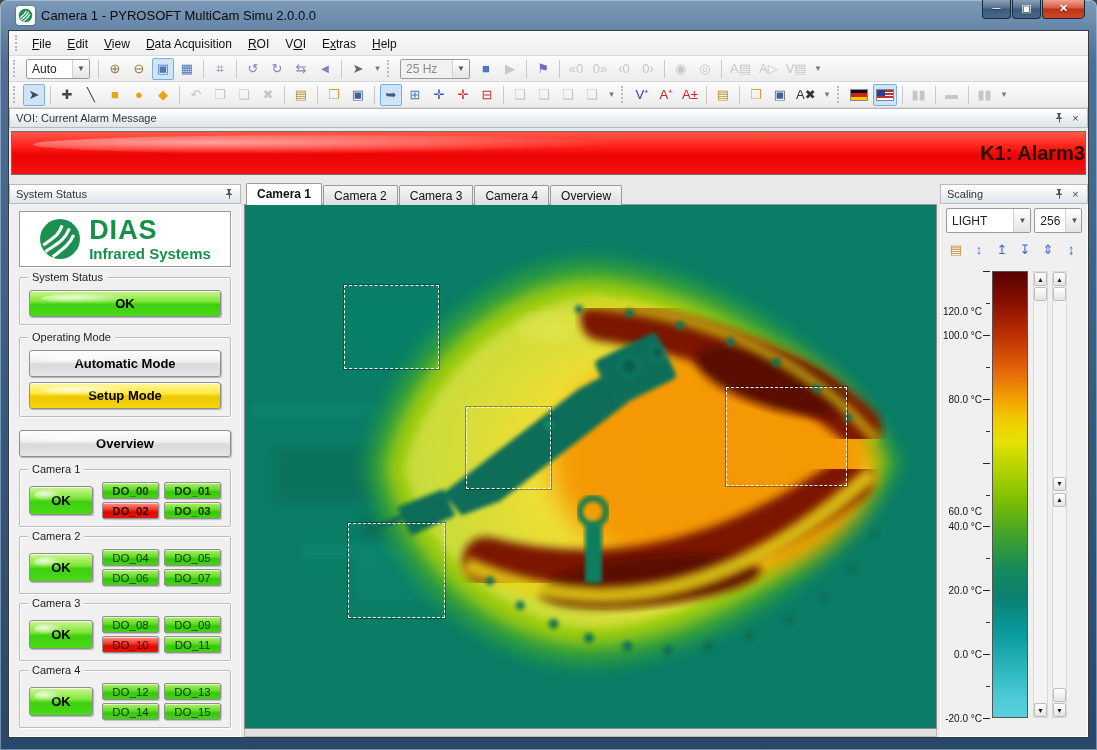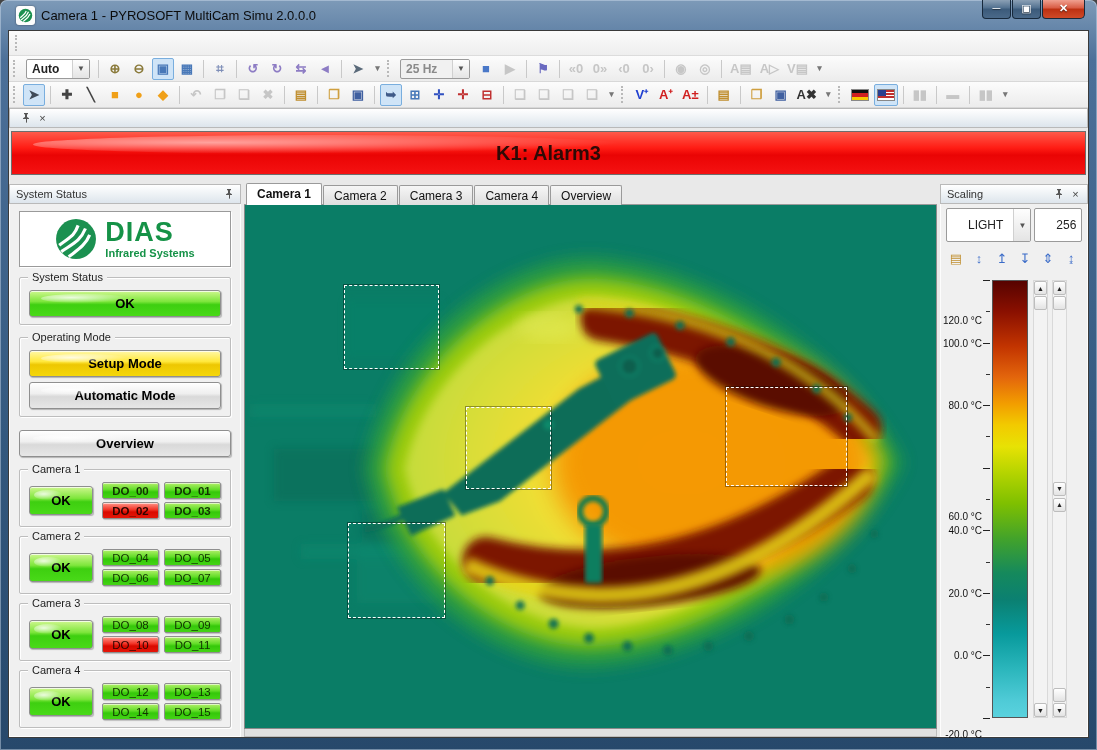--- a/index.html
+++ b/index.html
@@ -20,59 +20,59 @@
   .wbtn.close{width:43px;background:linear-gradient(180deg,#f0a090 0%,#d85a42 45%,#bc3012 50%,#cf4a28 100%);font-weight:bold;border-radius:0 0 5px 4px;}
 
   
   .app{height:708px;background:#e9e9e9;display:flex;flex-direction:column;border:1px solid #3a3a3a;}
 
   .menubar{height:25px;background:linear-gradient(#fbfbfb,#eeeeee);display:flex;align-items:center;padding-left:4px;border-bottom:1px solid #dcdcdc;}
   .grip{width:5px;height:70%;border-left:2px dotted #b9b9b9;margin:0 4px 0 2px;}
   .menu-item{font-size:12px;color:#111;padding:3px 8px;cursor:default;}
 
   .toolbar-row{height:26px;background:linear-gradient(#fcfcfc,#ececec);display:flex;align-items:center;padding-left:2px;border-bottom:1px solid #d8d8d8;}
-  .tb{display:flex;align-items:center;height:100%;font-weight:bold;}
+  .tb{display:flex;align-items:center;height:100%;}
   .tbtn{min-width:22px;height:22px;display:inline-flex;align-items:center;justify-content:center;font-size:13px;color:#555;margin:0 1px;border:1px solid transparent;border-radius:2px;padding:0 2px;cursor:default;line-height:1;}
   .tbtn.selected{background:#cfe4f7;border-color:#79aede;}
   .tbtn.disabled{color:#c6c6c6 !important;}
   .tbtn.toverflow{min-width:13px;font-size:9px;color:#777;}
   .tsep{width:1px;height:18px;background:#c9c9c9;margin:0 4px;}
   .combo{height:20px;border:1px solid #9a9a9a;background:#fff;display:inline-flex;align-items:center;font-size:12px;color:#222;margin:0 4px;border-radius:2px;overflow:hidden;}
   .combo .cv{flex:1;padding:0 5px;white-space:nowrap;}
   .combo .ca{font-size:8px;color:#555;padding:0 4px;border-left:1px solid #d0d0d0;height:100%;display:flex;align-items:center;background:linear-gradient(#fefefe,#e4e4e4);}
   .combo.disabled{background:#f1f1f1;}
   .combo.disabled .cv{color:#8a8a8a;}
   .flag{width:18px;height:12px;display:inline-block;border:1px solid #888;}
   .flag.de{background:linear-gradient(180deg,#111 0%,#111 33%,#d02020 33%,#d02020 66%,#f8c800 66%,#f8c800 100%);}
   .flag.us{background:linear-gradient(180deg,#c03030 0%,#c03030 16%,#fff 16%,#fff 32%,#c03030 32%,#c03030 48%,#fff 48%,#fff 64%,#c03030 64%,#c03030 80%,#fff 80%,#fff 100%);position:relative;}
   .flag.us::before{content:"";position:absolute;left:0;top:0;width:8px;height:6px;background:#2a3f8f;}
 
   
   .panel-hdr{height:20px;background:linear-gradient(#ffffff,#dde5ec);border:1px solid #b9b9b9;display:flex;align-items:center;font-size:11px;color:#333;padding:0 4px 0 6px;}
   .panel-hdr .ph-title{flex:1;}
   .ph-btn{width:15px;height:14px;display:flex;align-items:center;justify-content:center;color:#444;font-size:11px;margin-left:2px;}
   .banner-zone{height:50px;background:#e9e9e9;padding:3px 2px;}
-  .alarm-banner{height:100%;border:1px solid #6d6d6d;position:relative;display:flex;align-items:center;justify-content:center;
+  .alarm-banner{height:100%;border:1px solid #6d6d6d;position:relative;display:flex;align-items:center;justify-content:flex-end;
     background:linear-gradient(180deg,#ff5a4a 0%,#ff1c14 38%,#ea0404 55%,#f51212 100%);}
   .alarm-banner::before{content:"";position:absolute;left:2%;top:8%;width:55%;height:45%;border-radius:50%;
     background:radial-gradient(ellipse at 30% 40%,rgba(255,255,255,.55),rgba(255,255,255,0) 70%);}
   .alarm-text{font-size:20px;font-weight:bold;color:#2e0a06;position:relative;}
 
   
   .main{flex:1;display:flex;min-height:0;background:#e9e9e9;padding-top:6px;}
   .sidebar{width:232px;display:flex;flex-direction:column;}
   .side-body{flex:1;background:#f0f0f0;border:1px solid #fdfdfd;border-top:none;padding:7px 9px;overflow:hidden;}
   .center{flex:1;display:flex;flex-direction:column;min-width:0;padding:0 3px;}
   .rightpanel{width:148px;display:flex;flex-direction:column;}
 
   
   .logo-box{height:56px;background:#fff;border:1px solid #9a9a9a;box-shadow:1px 1px 0 #fff;display:flex;align-items:center;justify-content:center;gap:8px;margin-bottom:10px;}
   .logo-text{display:flex;flex-direction:column;line-height:1;}
   .logo-brand{font-size:27px;font-weight:bold;color:#159247;letter-spacing:1px;}
-  .logo-sub{font-size:11px;font-weight:bold;color:#159247;margin-top:2px;align-self:flex-end;}
+  .logo-sub{font-size:15px;font-weight:bold;color:#159247;margin-top:2px;align-self:flex-end;}
   .group{border:1px solid #bdbdbd;box-shadow:1px 1px 0 #fff,inset 1px 1px 0 #fff;border-radius:2px;position:relative;margin-bottom:9px;padding:12px 9px 7px 9px;}
   .glabel{position:absolute;top:-7px;left:8px;background:#f0f0f0;padding:0 4px;font-size:11px;color:#1d1d1d;line-height:13px;}
   .btn{display:block;width:100%;border:1px solid #8f8f8f;border-radius:3px;text-align:center;font-weight:bold;font-size:13px;color:#000;position:relative;padding:5px 0;box-shadow:inset 0 1px 0 rgba(255,255,255,.75),1px 1px 1px rgba(0,0,0,.25);}
   .btn.green{background:linear-gradient(180deg,#cef78e 0%,#7ee63c 42%,#3ecf10 55%,#49da18 100%);}
   .btn.silver{background:linear-gradient(180deg,#ffffff 0%,#efefef 42%,#d9d9d9 55%,#e7e7e7 100%);}
   .btn.yellow{background:linear-gradient(180deg,#fff8a8 0%,#ffe83c 42%,#edc702 55%,#f5d70a 100%);}
   .btn::after{content:"";position:absolute;left:6%;top:10%;width:45%;height:38%;border-radius:50%;background:radial-gradient(ellipse at 35% 40%,rgba(255,255,255,.8),rgba(255,255,255,0) 72%);}
   .om-stack .btn{margin-bottom:5px;}
   .om-stack .btn:last-child{margin-bottom:0;}
   .overview-wrap{margin:13px 0 12px 0;}
@@ -93,21 +93,21 @@
   .tab{font-size:12px;color:#111;padding:3px 10px 2px 10px;border:1px solid #9a9a9a;border-bottom:none;background:linear-gradient(#f6f6f6,#dedede);margin-right:1px;border-radius:2px 2px 0 0;position:relative;top:1px;}
   .tab.active{background:#fff;font-weight:bold;padding-bottom:4px;top:1px;z-index:2;}
   .image-area{flex:1;position:relative;border:1px solid #8a8a8a;border-top:none;background:#0a7d66;overflow:hidden;}
   .image-area svg{position:absolute;inset:0;width:100%;height:100%;}
   .roi{position:absolute;border:1px dashed #ffffff;box-shadow:0 0 0 1px rgba(0,0,0,.35);}
   .bottomstrip{height:8px;background:#e0e0e0;border:1px solid #bdbdbd;border-top:none;}
 
   
   .scalebody{flex:1;background:#f0f0f0;border:1px solid #fdfdfd;border-top:none;padding:4px 5px;display:flex;flex-direction:column;min-height:0;}
   .combo-row{display:flex;gap:3px;margin-bottom:6px;}
-  .combo-row .combo{margin:0;height:34px;padding-left:16px;}
+  .combo-row .combo{margin:0;height:25px;}
   .scale-icons{display:flex;align-items:center;gap:3px;margin-bottom:4px;}
   .sbtn{width:20px;height:20px;display:flex;align-items:center;justify-content:center;font-size:13px;color:#3a6bc8;}
   .scale{flex:1;position:relative;}
   .ticklabel{position:absolute;right:100px;width:46px;text-align:right;font-size:10px;color:#111;transform:translateY(-50%);white-space:nowrap;}
   .tickmaj{position:absolute;right:92px;width:7px;border-top:1px solid #222;}
   .tickmin{position:absolute;right:92px;width:4px;border-top:1px solid #333;}
   .colorbar{position:absolute;right:54px;width:36px;top:8px;bottom:14px;border:1px solid #555;}
   .sb{position:absolute;width:15px;top:8px;bottom:14px;background:#f3f3f3;border:1px solid #d9d9d9;}
   .sb1{right:34px;}
   .sb2{right:15px;}
@@ -130,20 +130,21 @@
     <span class="winbtns">
       <span class="wbtn">─</span>
       <span class="wbtn">▣</span>
       <span class="wbtn close">✕</span>
     </span>
   </div>
 
   <div class="app">
     <div class="menubar">
       <span class="grip"></span>
+      <span id="menu-items"><span class="menu-item"><u>F</u>ile</span><span class="menu-item"><u>E</u>dit</span><span class="menu-item"><u>V</u>iew</span><span class="menu-item"><u>D</u>ata Acquisition</span><span class="menu-item"><u>R</u>OI</span><span class="menu-item">V<u>O</u>I</span><span class="menu-item">E<u>x</u>tras</span><span class="menu-item"><u>H</u>elp</span></span>
     </div>
 
     <div class="toolbar-row">
       <span class="grip"></span>
       <span class="tb" id="tb-view">
           <span class="combo" style="width: 64px;">
             <span class="cv">Auto</span>
             <span class="ca">▼</span>
           </span>
           <span class="tsep"></span>
@@ -246,20 +247,21 @@
           <span class="tbtn disabled">▮▮</span>
           <span class="tsep"></span>
           <span class="tbtn disabled">▬</span>
           <span class="tsep"></span>
           <span class="tbtn disabled">▮▮</span>
           <span class="tbtn toverflow">▾</span>
         </span>
     </div>
 
     <div class="panel-hdr">
+      <span class="ph-title">VOI: Current Alarm Message</span>
       <span class="ph-btn">
           <svg width="9" height="10" viewBox="0 0 9 10">
             <path d="M3 0h3v1l-1 .6V4l2 1.2V6H5v3.2L4.5 10 4 9.2V6H1V5.2L3 4V1.6L2 1V0z" fill="#555" transform="translate(1,0)"></path>
           </svg>
         </span>
       <span class="ph-btn">×</span>
     </div>
     <div class="banner-zone">
       <div class="alarm-banner">
         <span class="alarm-text">K1: Alarm3</span>
@@ -289,22 +291,22 @@
             </span>
           </div>
 
           <div class="group" style="margin-top:6px;">
             <span class="glabel">System Status</span>
             <button class="btn green">OK</button>
           </div>
 
           <div class="group om-stack" style="margin-top:12px;">
             <span class="glabel">Operating Mode</span>
+            <button class="btn silver">Automatic Mode</button>
             <button class="btn yellow">Setup Mode</button>
-            <button class="btn silver">Automatic Mode</button>
           </div>
 
           <div class="overview-wrap">
             <button class="btn silver">Overview</button>
           </div>
 
           <div id="cam-groups">
               <div class="group cam primary">
                 <span class="glabel">Camera 1</span>
                 <div class="cam-body">
@@ -507,21 +509,21 @@
               <span class="tickmin" style="top: calc(50% - 3px);"></span>
               <span class="ticklabel" style="top: calc(57.1429% - 4.57143px);">40.0 °C</span>
               <span class="tickmaj" style="top: calc(57.1429% - 4.57143px);"></span>
               <span class="tickmin" style="top: calc(64.2857% - 6.14286px);"></span>
               <span class="ticklabel" style="top: calc(71.4286% - 7.71429px);">20.0 °C</span>
               <span class="tickmaj" style="top: calc(71.4286% - 7.71429px);"></span>
               <span class="tickmin" style="top: calc(78.5714% - 9.28571px);"></span>
               <span class="ticklabel" style="top: calc(85.7143% - 10.8571px);">0.0 °C</span>
               <span class="tickmaj" style="top: calc(85.7143% - 10.8571px);"></span>
               <span class="tickmin" style="top: calc(92.8571% - 12.4286px);"></span>
-              <span class="ticklabel" style="top: calc(100% - 14px); margin-top: 16px;">-20.0 °C</span>
+              <span class="ticklabel" style="top: calc(100% - 14px);">-20.0 °C</span>
               <span class="tickmaj" style="top: calc(100% - 14px);"></span>
             </div>
         </div>
       </div>
 
     </div>
   </div>
 </div>
 
 </body></html>

